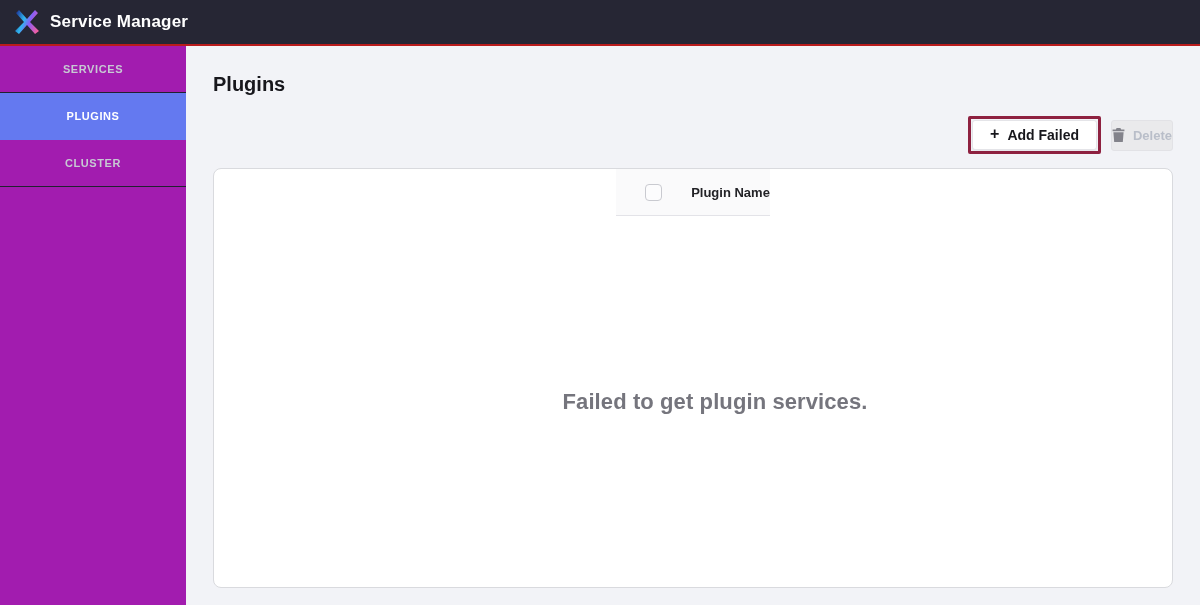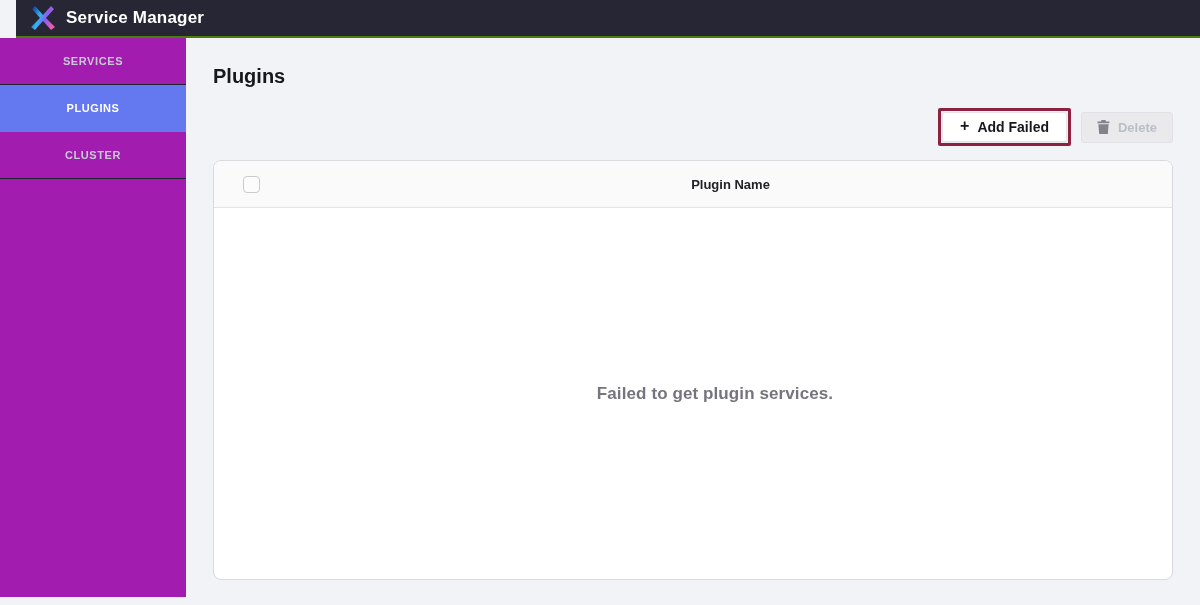--- a/index.html
+++ b/index.html
@@ -6,25 +6,24 @@
   html, body { margin: 0; padding: 0; }
   body {
     width: 1200px; height: 605px;
     font-family: "Liberation Sans", sans-serif;
     background: #f2f3f7;
     overflow: hidden;
   }
 
   
   .topbar {
-    height: 38px; background: #262634;
+    height: 46px; background: #262634;
     display: flex; align-items: center;
     padding: 0 13px;
-    border-bottom: 2px solid #4d7c0f;
-    margin-left: 16px;
+    border-bottom: 2px solid #b91c1c;
   }
   .logo { width: 28px; height: 28px; display: block; }
   .topbar-title {
     color: #ffffff; font-weight: bold; font-size: 17px;
     margin-left: 9px; letter-spacing: 0.2px;
   }
 
   
   .layout { display: flex; height: 559px; }
 
@@ -49,47 +48,47 @@
   }
   .btn { display: flex; align-items: center; gap: 8px; border-radius: 3px; font-family: inherit; }
   .btn-add {
     background: #ffffff; border: 1px solid #e4e4e8;
     padding: 6px 17px; font-size: 14px; font-weight: bold; color: #17171c;
     cursor: pointer; box-shadow: 0 1px 2px rgba(0,0,0,0.06);
   }
   .plus-glyph { font-size: 16px; font-weight: bold; line-height: 1; position: relative; top: -1px; }
   .btn-delete {
     background: #eaeaec; border: 1px solid #e2e2e6;
-    padding: 7px 15px; font-size: 13px; font-weight: bold; color: #b9bec9;
+    padding: 7px 0; font-size: 13px; font-weight: bold; color: #b9bec9;
     cursor: default;
   }
   .trash-icon { display: block; }
 
   
   .table-card {
     margin-top: 14px; background: #ffffff;
     border: 1px solid #d9dade; border-radius: 8px;
-    height: 420px; display: flex; flex-direction: column; overflow: hidden;
+    height: 420px; display: flex; flex-direction: column; overflow: hidden; align-items: center;
   }
   .thead {
     height: 47px; background: #fafafb;
     border-bottom: 1px solid #e3e3e8;
     display: flex; align-items: center; flex-shrink: 0;
   }
   .th-check { width: 75px; display: flex; justify-content: center; align-items: center; }
   .checkbox {
     width: 17px; height: 17px; border: 1px solid #c9cad0;
     border-radius: 4px; background: #fcfcfd; cursor: pointer;
   }
   .th {
     flex: 1; text-align: center;
     font-size: 13px; font-weight: bold; color: #222226;
   }
   .tbody { flex: 1; display: flex; align-items: center; justify-content: center; }
-  .empty-msg { color: #75757d; font-size: 17px; font-weight: bold; letter-spacing: 0.1px; margin-left: 44px; }
+  .empty-msg { color: #75757d; font-size: 22px; font-weight: bold; letter-spacing: 0.1px; margin-left: 44px; }
 </style>
 </head>
 <body>
 
 <header class="topbar">
   <svg class="logo" viewBox="0 0 28 28" xmlns="http://www.w3.org/2000/svg">
     <defs>
       <linearGradient id="logoGrad" x1="0%" y1="30%" x2="100%" y2="70%">
         <stop offset="0%" stop-color="#1e3fa0"></stop>
         <stop offset="35%" stop-color="#2fb7ee"></stop>

